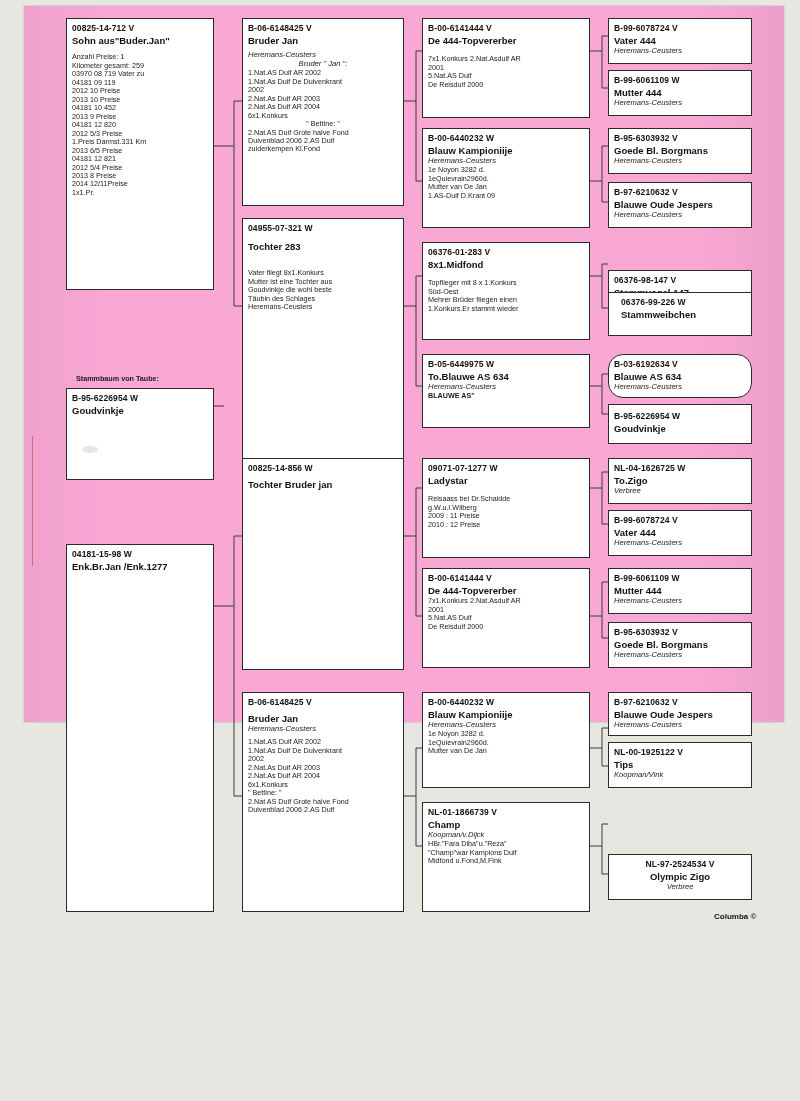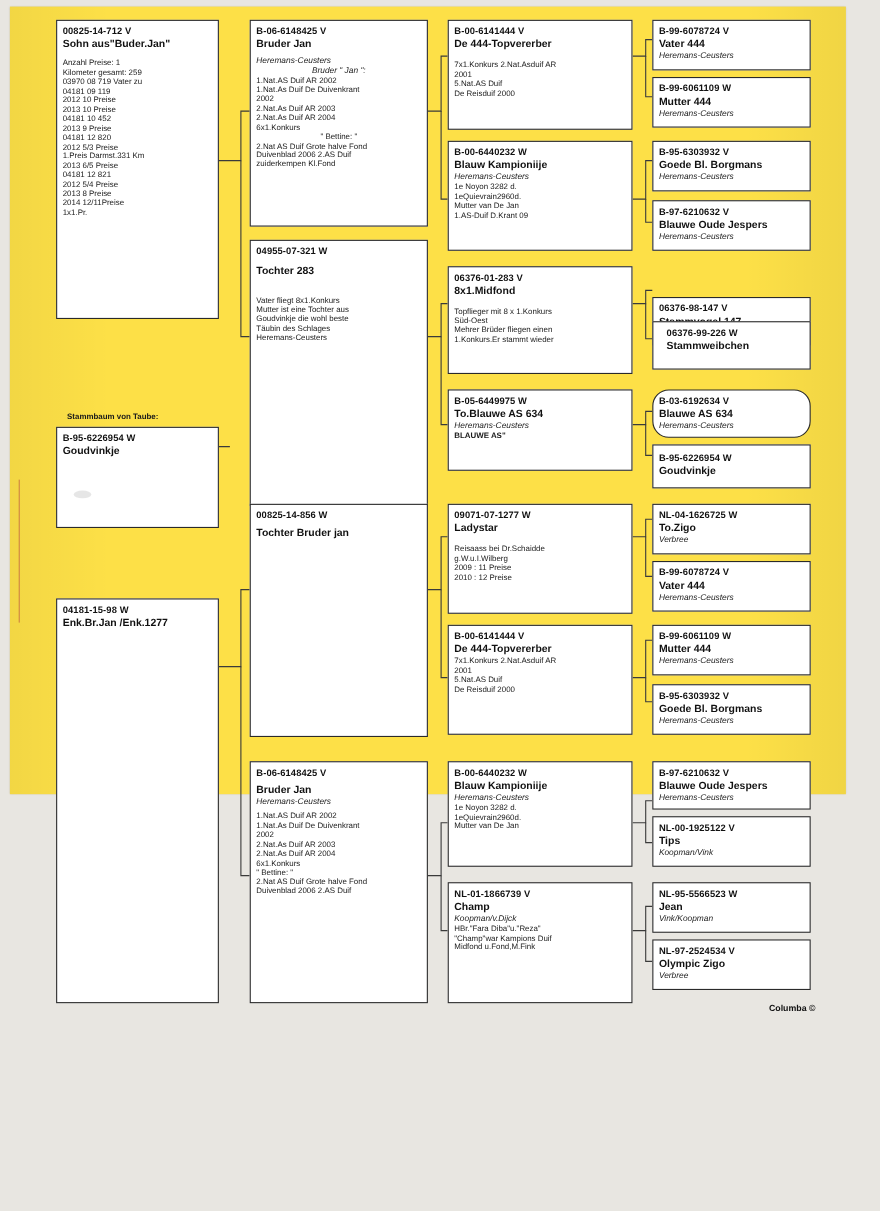--- a/index.html
+++ b/index.html
@@ -6,23 +6,23 @@
   body{
     width:800px;height:1101px;
     background:#e8e6e1;
     font-family:"Liberation Sans", sans-serif;
     position:relative;
     overflow:hidden;
   }
   
   #sheet{
     position:absolute;
-    left:9px; top:6px;
+    left:24px; top:6px;
     width:760px; height:716px;
-    background:#fde047;
+    background:#f9a8d4;
     box-shadow:0 0 2px rgba(0,0,0,.25);
   }
   #sheet:before{ 
     content:"";position:absolute;inset:0;
     background:linear-gradient(90deg,rgba(0,0,0,.045),rgba(0,0,0,0) 12%,rgba(0,0,0,0) 88%,rgba(0,0,0,.05));
     pointer-events:none;
   }
   .node{
     position:absolute;
     border:1px solid #2a2a2a;
@@ -336,26 +336,21 @@
   <div class="node" style="left:584px;top:686px;width:144px;height:44px;">
     <div class="ring">B-97-6210632 V</div>
     <div class="nm">Blauwe Oude Jespers</div>
     <div class="it">Heremans-Ceusters</div>
   </div>
   <div class="node" style="left:584px;top:736px;width:144px;height:46px;">
     <div class="ring">NL-00-1925122 V</div>
     <div class="nm">Tips</div>
     <div class="it">Koopman/Vink</div>
   </div>
-  <div class="node" style="left:584px;top:796px;width:144px;height:46px;">
-    <div class="ring">NL-95-5566523 W</div>
-    <div class="nm">Jean</div>
-    <div class="it">Vink/Koopman</div>
-  </div>
-  <div class="node" style="left:584px;top:848px;width:144px;height:46px;">
+  <div class="node" style="left:584px;top:848px;width:144px;height:46px;text-align:center;">
     <div class="ring">NL-97-2524534 V</div>
     <div class="nm">Olympic Zigo</div>
     <div class="it">Verbree</div>
   </div>
 
   <div class="credit" style="left:690px;top:906px;">Columba ©</div>
 
   <div class="spot" style="left:58px;top:440px;width:16px;height:7px;"></div>
   <div class="redmark" style="left:8px;top:430px;height:130px;"></div>
 </div>

